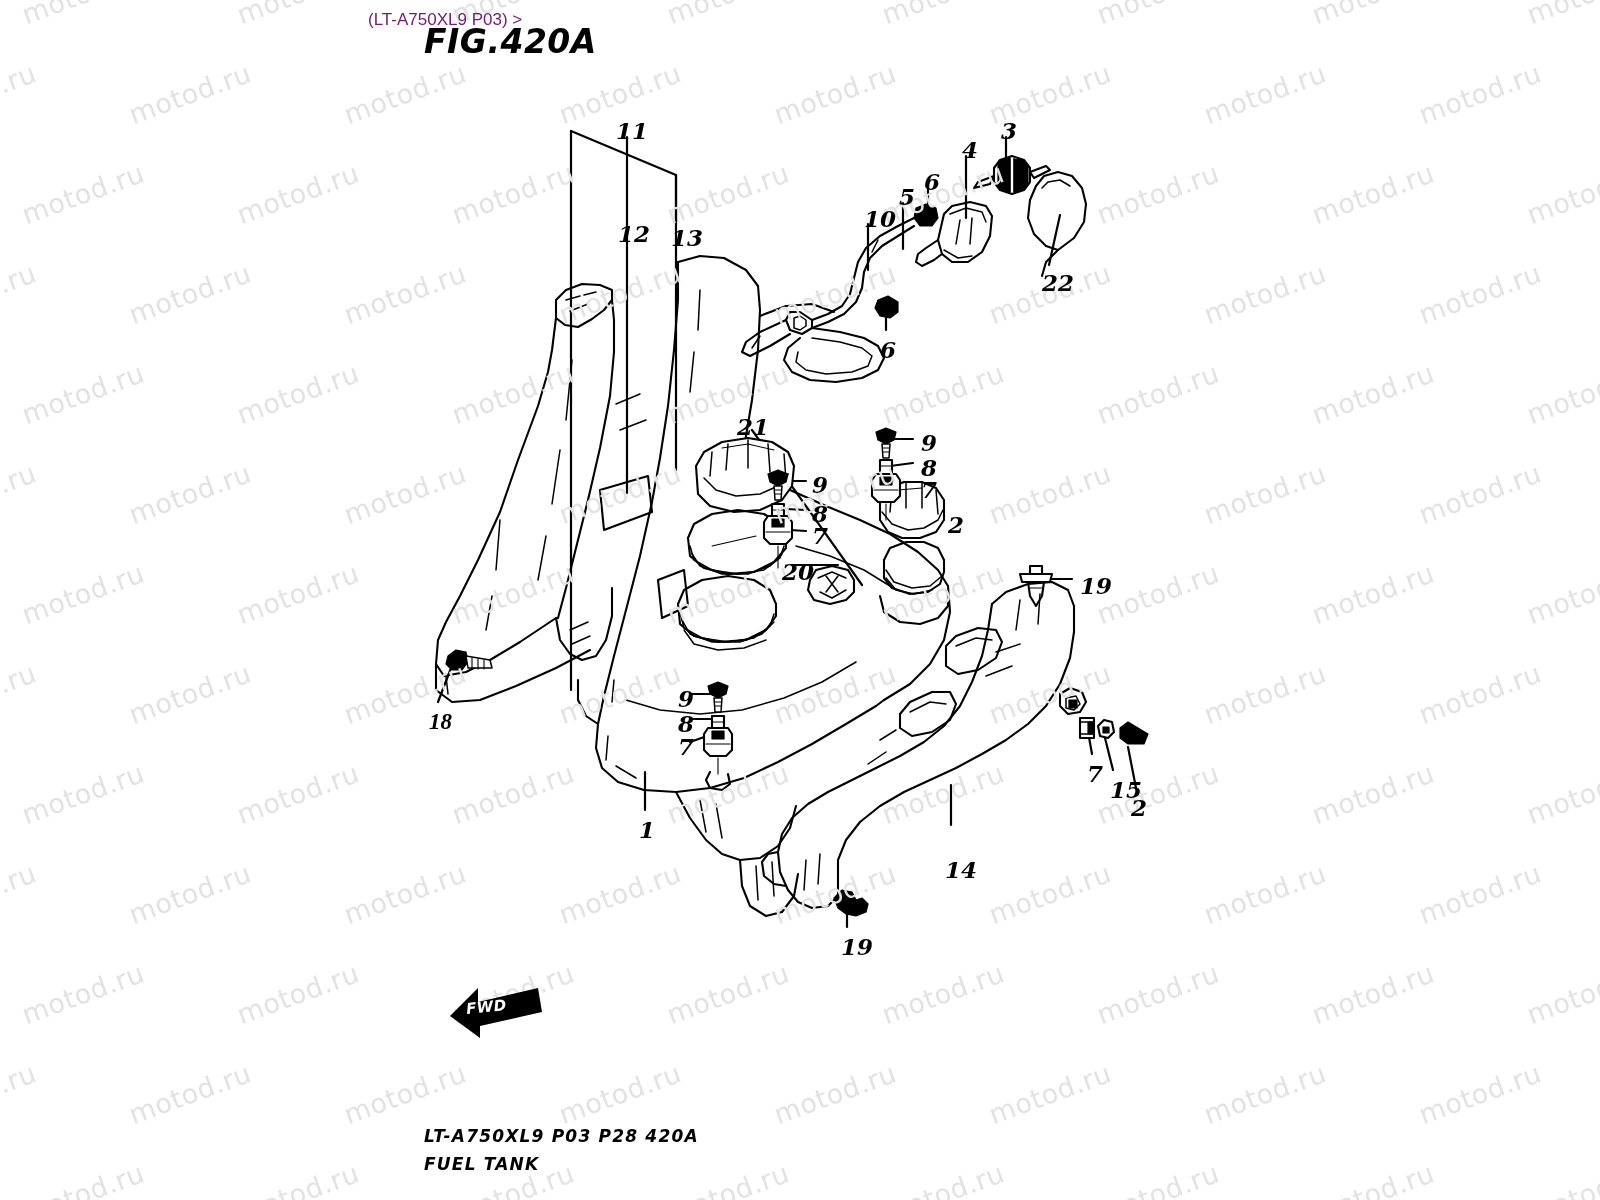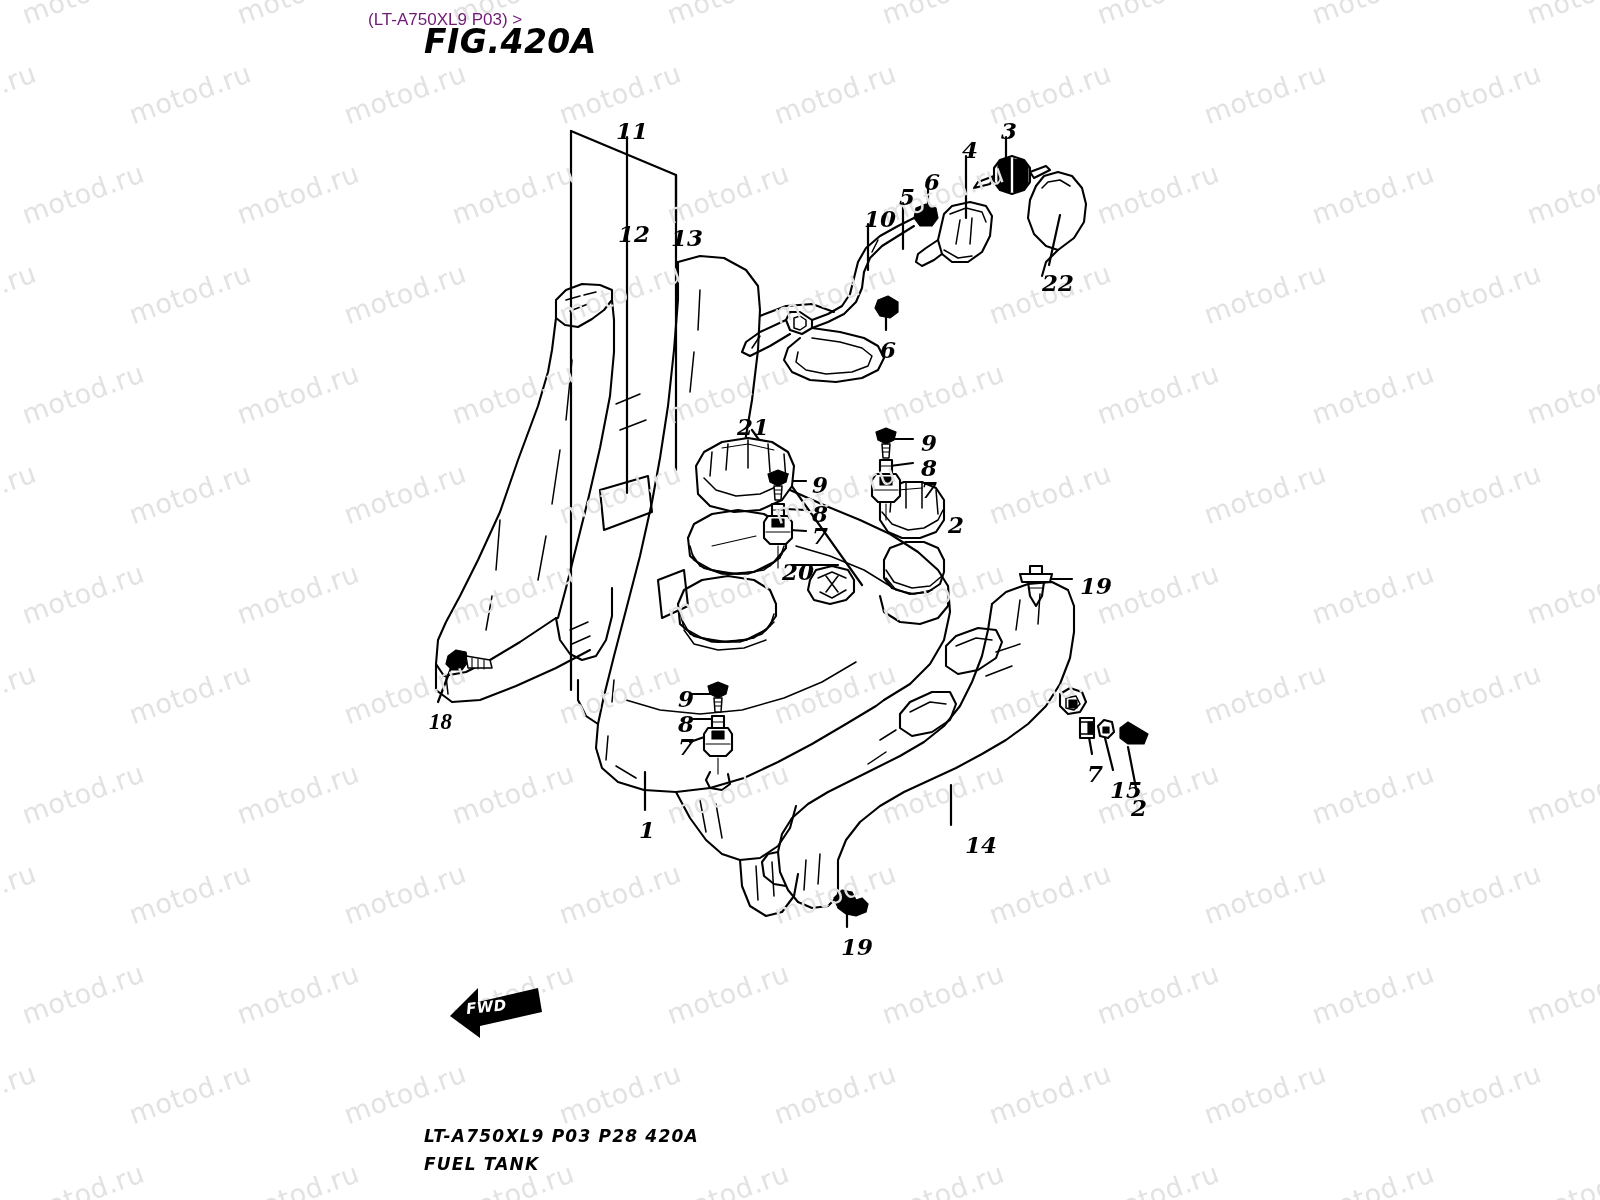--- a/index.html
+++ b/index.html
@@ -637,17 +637,17 @@
       <div class="callout" style="left: 782px; top: 560px; text-align: center;">20</div>
       <div class="callout" style="left: 1080px; top: 574px;">19</div>
       <div class="callout" style="left: 429px; top: 710px; font-family: Liberation Serif, serif;">18</div>
       <div class="callout" style="left: 678px; top: 687px;">9</div>
       <div class="callout" style="left: 678px; top: 712px;">8</div>
       <div class="callout" style="left: 678px; top: 735px;">7</div>
       <div class="callout" style="left: 1087px; top: 762px;">7</div>
       <div class="callout" style="left: 1110px; top: 778px;">15</div>
       <div class="callout" style="left: 1131px; top: 796px;">2</div>
       <div class="callout" style="left: 639px; top: 818px;">1</div>
-      <div class="callout" style="left: 945px; top: 833px; margin-left: 20px;">14</div>
+      <div class="callout" style="left: 945px; top: 858px;">14</div>
       <div class="callout" style="left: 841px; top: 935px;">19</div>
     </div>
 
 </div>
 
 </body></html>

